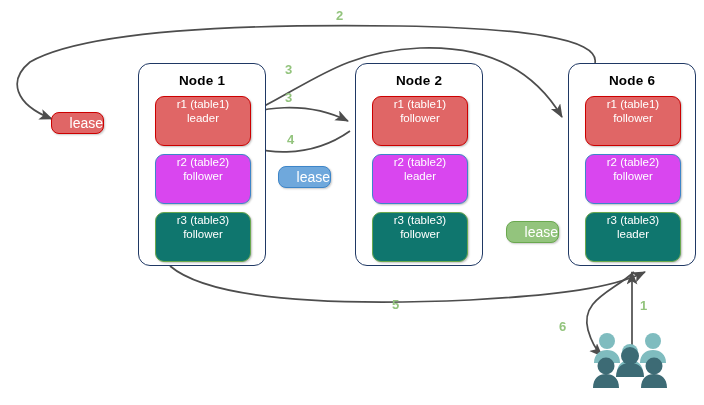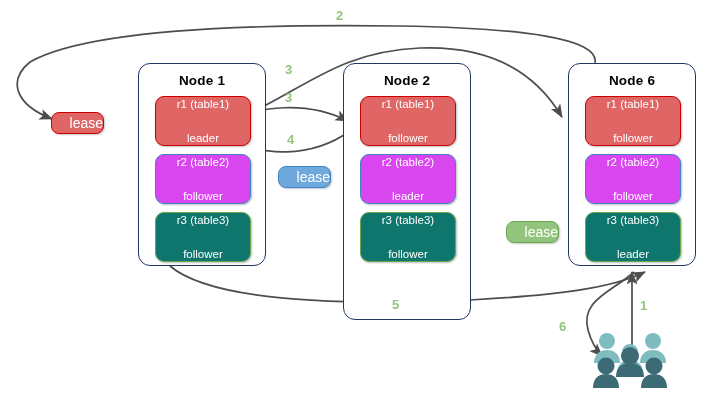--- a/index.html
+++ b/index.html
@@ -30,21 +30,21 @@
     color:#000000;
     letter-spacing:.2px;
   }
   .replica{
     position:absolute;
     border-radius:9px;
     box-sizing:border-box;
     display:flex;
     flex-direction:column;
     align-items:center;
-    justify-content:space-between;
+    justify-content:flex-start;
     color:#ffffff;
     font-size:11.5px;
     line-height:14px;
     text-align:center;
     box-shadow:1px 1px 2px rgba(0,0,0,.25);
   }
   .replica .ln{display:block;white-space:nowrap;}
   .rep-red{background:#e06666;border:1.6px solid #cc0000;}
   .rep-blue{background:#d946ef;border:1.6px solid #3d85c8;}
   .rep-green{background:#0f766e;border:1.6px solid #6aa84f;}
@@ -109,21 +109,21 @@
     <div class="replica rep-blue" style="left:16px;top:90px;width:96px;height:50px;">
       <span class="ln">r2 (table2)</span>
       <span class="ln">follower</span>
     </div>
     <div class="replica rep-green" style="left:16px;top:148px;width:96px;height:50px;">
       <span class="ln">r3 (table3)</span>
       <span class="ln">follower</span>
     </div>
   </div>
 
-  <div class="node-box" style="left:343px;top:63px;width:128px;height:257px;">
+  <div class="node-box" style="left:355px;top:63px;width:128px;height:203px;">
     <div class="node-title">Node 2</div>
     <div class="replica rep-red" style="left:16px;top:32px;width:96px;height:50px;">
       <span class="ln">r1 (table1)</span>
       <span class="ln">follower</span>
     </div>
     <div class="replica rep-blue" style="left:16px;top:90px;width:96px;height:50px;">
       <span class="ln">r2 (table2)</span>
       <span class="ln">leader</span>
     </div>
     <div class="replica rep-green" style="left:16px;top:148px;width:96px;height:50px;">

